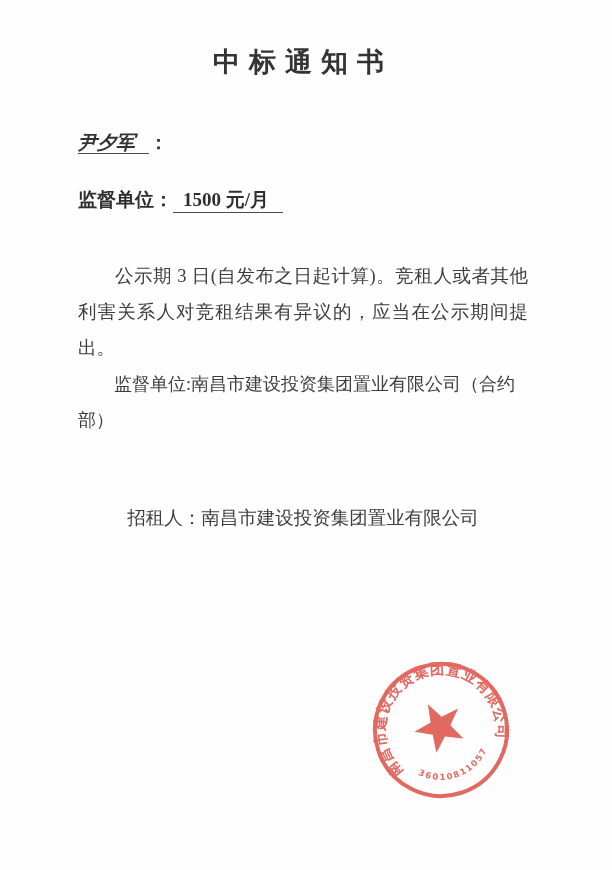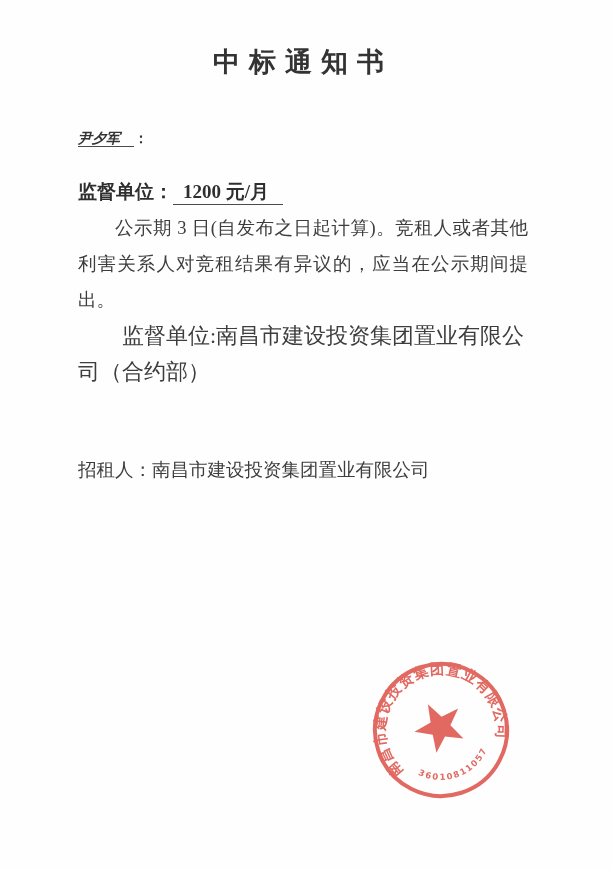--- a/index.html
+++ b/index.html
@@ -19,21 +19,21 @@
   .doc-title {
     margin-top: 44px;
     text-align: center;
     font-size: 27px;
     font-weight: 700;
     letter-spacing: 9px;
     color: #333333;
   }
   .recipient-line {
     margin-top: 50px;
-    font-size: 14px;
+    font-size: 19px;
     font-weight: 700;
     color: #333333;
   }
   .recipient-name {
     font-style: italic;
     border-bottom: 1.5px solid #4a4a4a;
     padding-right: 14px;
   }
   .body-para {
     margin-top: 12px;
@@ -53,39 +53,40 @@
     font-size: 19px;
     font-weight: 700;
     color: #2e2e2e;
     line-height: 36px;
   }
   .result-value {
     border-bottom: 1.5px solid #4a4a4a;
     padding: 0 14px 2px 10px;
   }
   .publicity-para {
+    margin-top: 40px;
     font-size: 18.5px;
     line-height: 36px;
     text-align: justify;
     text-indent: 2em;
     color: #3d3d3d;
   }
   .plain-line {
-    font-size: 22px;
+    font-size: 18px;
     line-height: 36px;
     text-indent: 2em;
     color: #3d3d3d;
   }
   .sign-block {
     margin-top: 62px;
   }
   .sign-line {
     font-size: 18.5px;
     line-height: 37px;
-    text-align: left;
+    text-align: center;
     color: #3d3d3d;
   }
   .date-line {
     padding-right: 88px;
   }
   .seal {
     position: absolute;
     left: 341px; top: 630px;
     width: 200px; height: 200px;
     opacity: 0.85;
@@ -96,21 +97,21 @@
 </head>
 <body>
 
 <div class="page">
 
   <div class="doc-title">中标通知书</div>
 
   <div class="recipient-line"><span class="recipient-name">尹夕军</span><span>：</span></div>
 
 
-  <div class="result-line"><span>监督单位：</span><span class="result-value">1200 元/月</span></div>
+  <div class="result-line"><span>监督单位：</span><span class="result-value">1500 元/月</span></div>
 
   <p class="publicity-para">公示期 3 日(自发布之日起计算)。竞租人或者其他利害关系人对竞租结果有异议的，应当在公示期间提出。</p>
 
   <p class="plain-line">监督单位:南昌市建设投资集团置业有限公司（合约部）</p>
 
 
   <div class="sign-block">
     <div class="sign-line"><span>招租人：</span><span>南昌市建设投资集团置业有限公司</span></div>
   </div>
 

